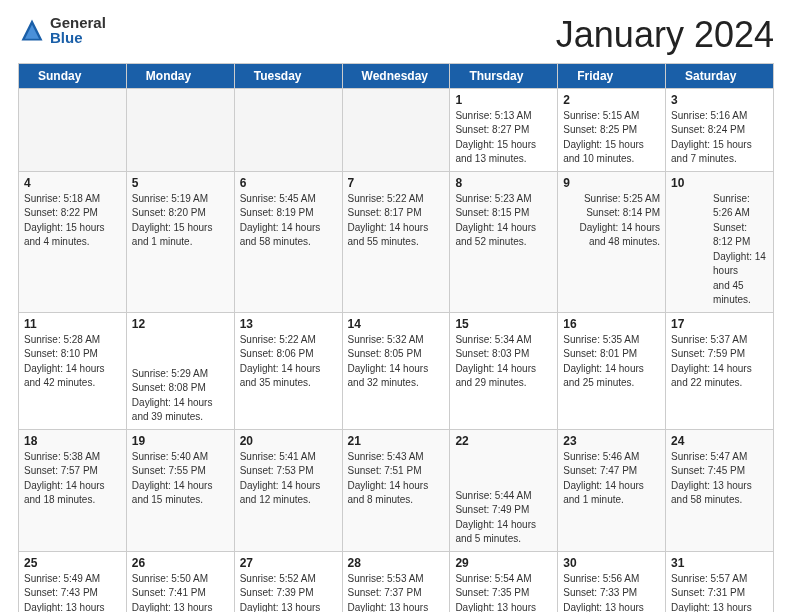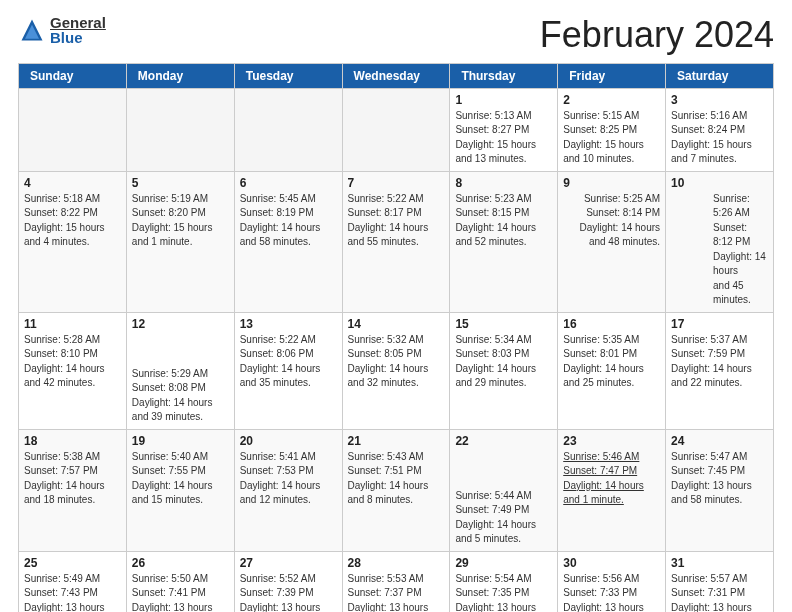--- a/index.html
+++ b/index.html
@@ -30,21 +30,20 @@
     }
     .logo-text {
       display: flex;
       flex-direction: column;
       line-height: 1;
     }
     .logo-general {
       font-size: 15px;
       font-weight: bold;
       color: #333;
-      text-decoration: underline;
     }
     .logo-blue {
       font-size: 15px;
       font-weight: bold;
       color: #1a5fa8;
     }
     .logo-icon {
       width: 28px;
       height: 28px;
       margin-right: 4px;
@@ -65,21 +64,21 @@
     .calendar {
       flex: 1;
       border-collapse: collapse;
       width: 100%;
       font-size: 10.5px;
     }
     .calendar th {
       background-color: #1a5fa8;
       color: #fff;
       text-align: left;
-      padding: 5px 11px;
+      padding: 5px 19px;
       font-size: 12px;
       font-weight: bold;
       border: 1px solid #ccc;
     }
     .calendar td {
       border: 1px solid #ccc;
       vertical-align: top;
       padding: 4px 5px;
       width: calc(100% / 7);
       height: 82px;
@@ -119,21 +118,21 @@
       <svg class="logo-icon" viewBox="0 0 32 32" xmlns="http://www.w3.org/2000/svg">
         <polygon points="16,4 28,28 4,28" fill="#1a5fa8"></polygon>
         <polygon points="16,10 24,26 8,26" fill="#4a90d9"></polygon>
       </svg>
       <div class="logo-text">
         <span class="logo-general">General</span>
         <span class="logo-blue">Blue</span>
       </div>
     </div>
     <div class="title-block">
-      <div class="month-year">February 2024</div>
+      <div class="month-year">January 2024</div>
     </div>
   </div>
 
   <table class="calendar">
     <thead>
       <tr>
         <th>Sunday</th>
         <th>Monday</th>
         <th>Tuesday</th>
         <th>Wednesday</th>
@@ -303,21 +302,21 @@
           </td>
           <td>
             <span class="day-num">22</span>
             <div class="day-info" style="white-space: pre-line; margin-top: 41px;">Sunrise: 5:44 AM
 Sunset: 7:49 PM
 Daylight: 14 hours
 and 5 minutes.</div>
           </td>
           <td>
             <span class="day-num">23</span>
-            <div class="day-info" style="white-space: pre-line; text-decoration: underline;">Sunrise: 5:46 AM
+            <div class="day-info" style="white-space: pre-line;">Sunrise: 5:46 AM
 Sunset: 7:47 PM
 Daylight: 14 hours
 and 1 minute.</div>
           </td>
           <td>
             <span class="day-num">24</span>
             <div class="day-info" style="white-space: pre-line;">Sunrise: 5:47 AM
 Sunset: 7:45 PM
 Daylight: 13 hours
 and 58 minutes.</div>

